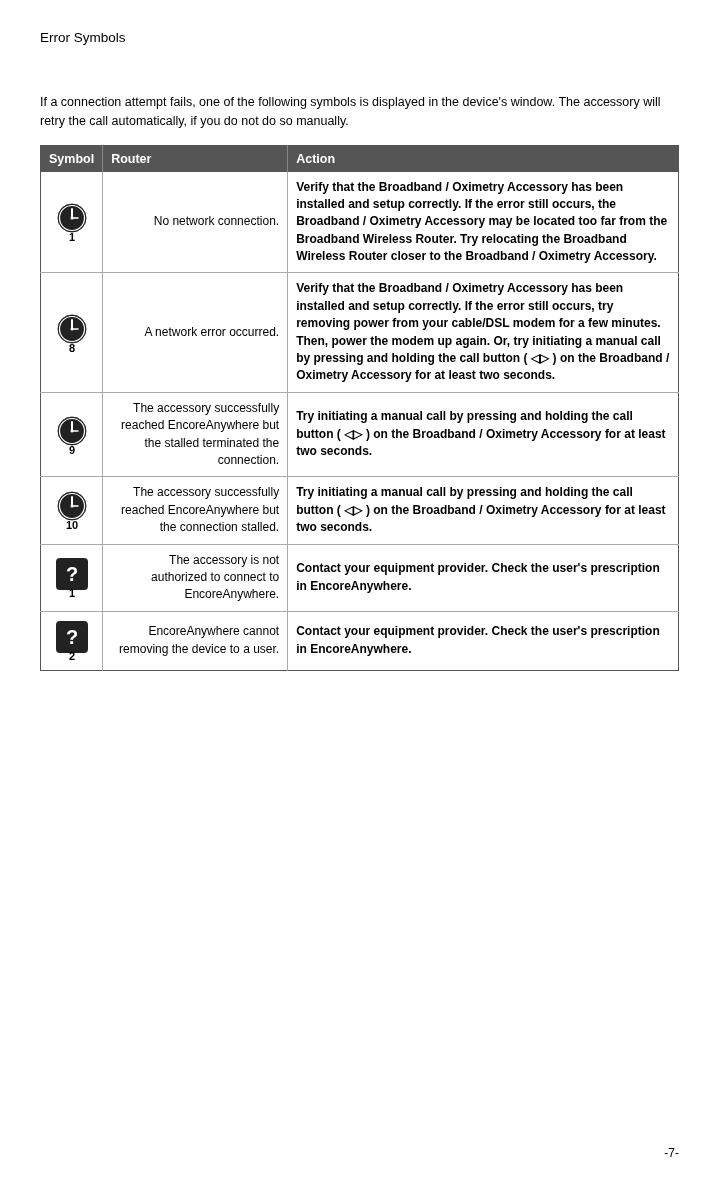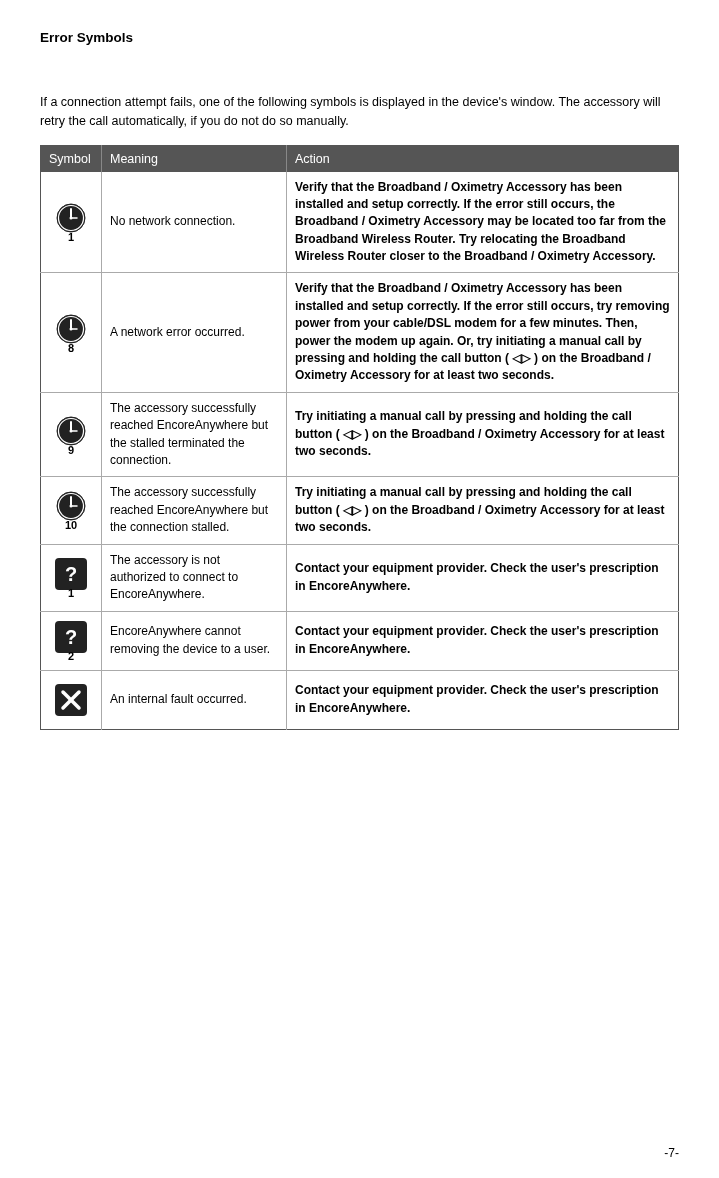--- a/index.html
+++ b/index.html
@@ -7,21 +7,21 @@
       background: #fff;
       font-family: Arial, Helvetica, sans-serif;
       font-size: 13px;
       color: #000;
       width: 719px;
       min-height: 1178px;
       padding: 30px 40px 30px 40px;
       position: relative;
     }
     .page-title {
-      font-weight: bold;
+      font-weight: normal;
       font-size: 13.5px;
       margin-bottom: 12px;
     }
     .intro-text {
       font-size: 12.5px;
       margin-bottom: 14px;
       line-height: 1.5;
       margin-top: 48px;
     }
     table {
@@ -30,21 +30,21 @@
       border: 1.5px solid #555;
       font-size: 12px;
     }
     thead tr {
       background-color: #555;
       color: #fff;
     }
     thead th {
       padding: 6px 8px;
       text-align: left;
-      font-weight: normal;
+      font-weight: bold;
       font-size: 12.5px;
       border-right: 1px solid #888;
     }
     thead th:last-child { border-right: none; }
     tbody tr {
       border-bottom: 1px solid #aaa;
     }
     tbody tr:last-child { border-bottom: none; }
     td {
       padding: 7px 8px;
@@ -54,20 +54,21 @@
     }
     td:last-child { border-right: none; font-weight: bold; }
     .col-symbol {
       width: 60px;
       text-align: center;
       vertical-align: middle;
     }
     .col-meaning {
       width: 185px;
       vertical-align: middle;
+      text-align: right;
     }
     .col-action {
       vertical-align: middle;
     }
     .symbol-img {
       display: flex;
       align-items: center;
       justify-content: center;
       width: 44px;
       height: 44px;
@@ -83,21 +84,21 @@
 </head>
 <body>
 
 <div class="page-title">Error Symbols</div>
 <div class="intro-text">If a connection attempt fails, one of the following symbols is displayed in the device's window. The accessory will retry the call automatically, if you do not do so manually.</div>
 
 <table>
   <thead>
     <tr>
       <th>Symbol</th>
-      <th>Meaning</th>
+      <th>Router</th>
       <th>Action</th>
     </tr>
   </thead>
   <tbody id="table-body">
   <tr>
         <td class="col-symbol">
           <div class="symbol-img">
             <svg viewBox="0 0 40 44" width="40" height="44" xmlns="http://www.w3.org/2000/svg">
 
     <circle cx="20" cy="18" r="14" fill="#222" stroke="#222" stroke-width="1"></circle>
@@ -202,29 +203,16 @@
             <svg viewBox="0 0 40 44" width="40" height="44" xmlns="http://www.w3.org/2000/svg">
     <rect x="4" y="2" width="32" height="32" rx="4" ry="4" fill="#222"></rect>
     <text x="20" y="25" text-anchor="middle" font-family="Arial" font-size="20" font-weight="bold" fill="#fff">?</text>
     <text x="20" y="41" text-anchor="middle" font-family="Arial" font-size="11" font-weight="bold" fill="#000">2</text>
   </svg>
           </div>
         </td>
         <td class="col-meaning">EncoreAnywhere cannot removing the device to a user.</td>
         <td class="col-action">Contact your equipment provider. Check the user's prescription in EncoreAnywhere.</td>
       </tr>
-      <tr>
-        <td class="col-symbol">
-          <div class="symbol-img">
-            <svg viewBox="0 0 40 36" width="40" height="36" xmlns="http://www.w3.org/2000/svg">
-    <rect x="4" y="2" width="32" height="32" rx="4" ry="4" fill="#222"></rect>
-    <line x1="12" y1="10" x2="28" y2="26" stroke="#fff" stroke-width="3.5" stroke-linecap="round"></line>
-    <line x1="28" y1="10" x2="12" y2="26" stroke="#fff" stroke-width="3.5" stroke-linecap="round"></line>
-  </svg>
-          </div>
-        </td>
-        <td class="col-meaning">An internal fault occurred.</td>
-        <td class="col-action">Contact your equipment provider. Check the user's prescription in EncoreAnywhere.</td>
-      </tr>
     </tbody>
 </table>
 
 <div class="page-number">-7-</div>
 
 </body></html>

